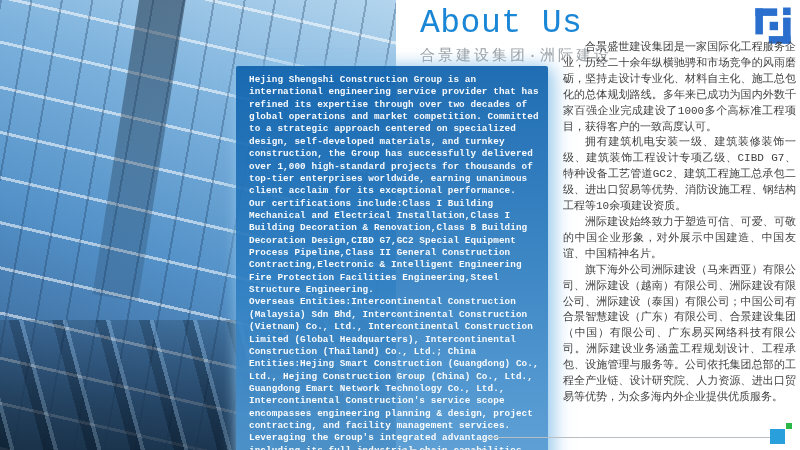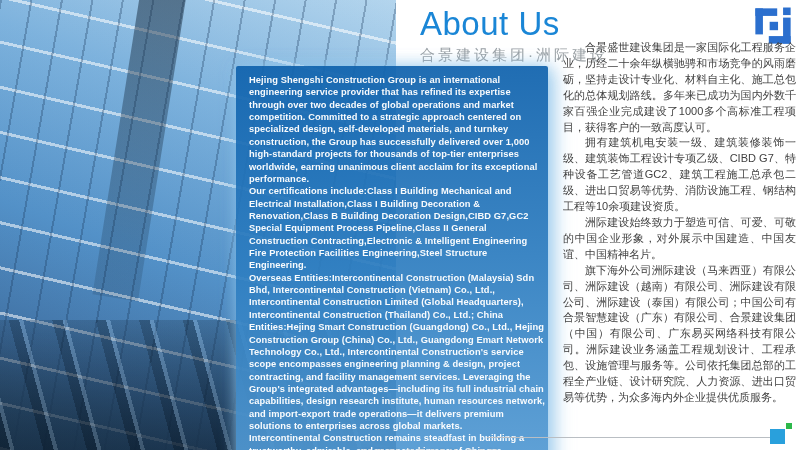--- a/index.html
+++ b/index.html
@@ -1,18 +1,18 @@
 <!DOCTYPE html>
 <html style="--title-blue: #1a86d6; --logo-blue: #2b6fce; --accent-blue: #29a0dc; --accent-green: #2db84b;"><head>
 <meta charset="utf-8">
 <style>
   html,body{margin:0;padding:0;background:#e8e8e8;}
   .slide{
     position:relative;width:800px;height:450px;background:#ffffff;
-    overflow:hidden;font-family:Liberation Sans, sans-serif;
+    overflow:hidden;font-family:Liberation Mono, monospace;
     margin:0 auto;
   }
   
   .photo{
     position:absolute;left:0;top:0;width:396px;height:450px;
     background:
       repeating-linear-gradient(100deg, rgba(25,55,90,0.30) 0 2px, rgba(255,255,255,0) 2px 30px),
       repeating-linear-gradient(13deg, rgba(255,255,255,0.55) 0 3px, rgba(130,180,220,0.08) 3px 44px),
       linear-gradient(200deg, #b8d8ef 0%, #7db2dd 28%, #4f8ec6 58%, #3a6a9d 82%, #26455f 100%);
   }

